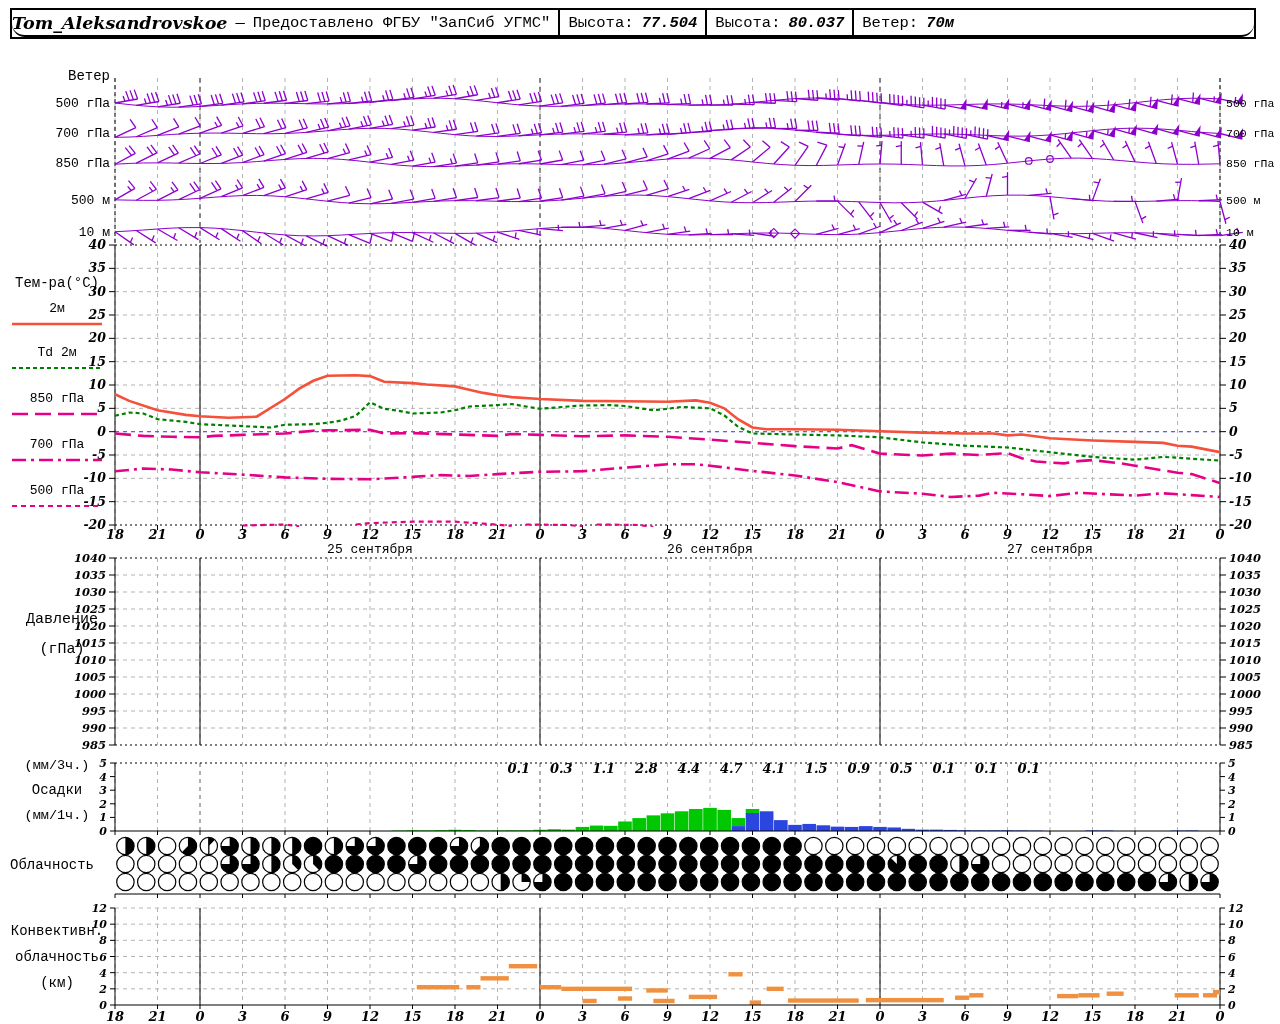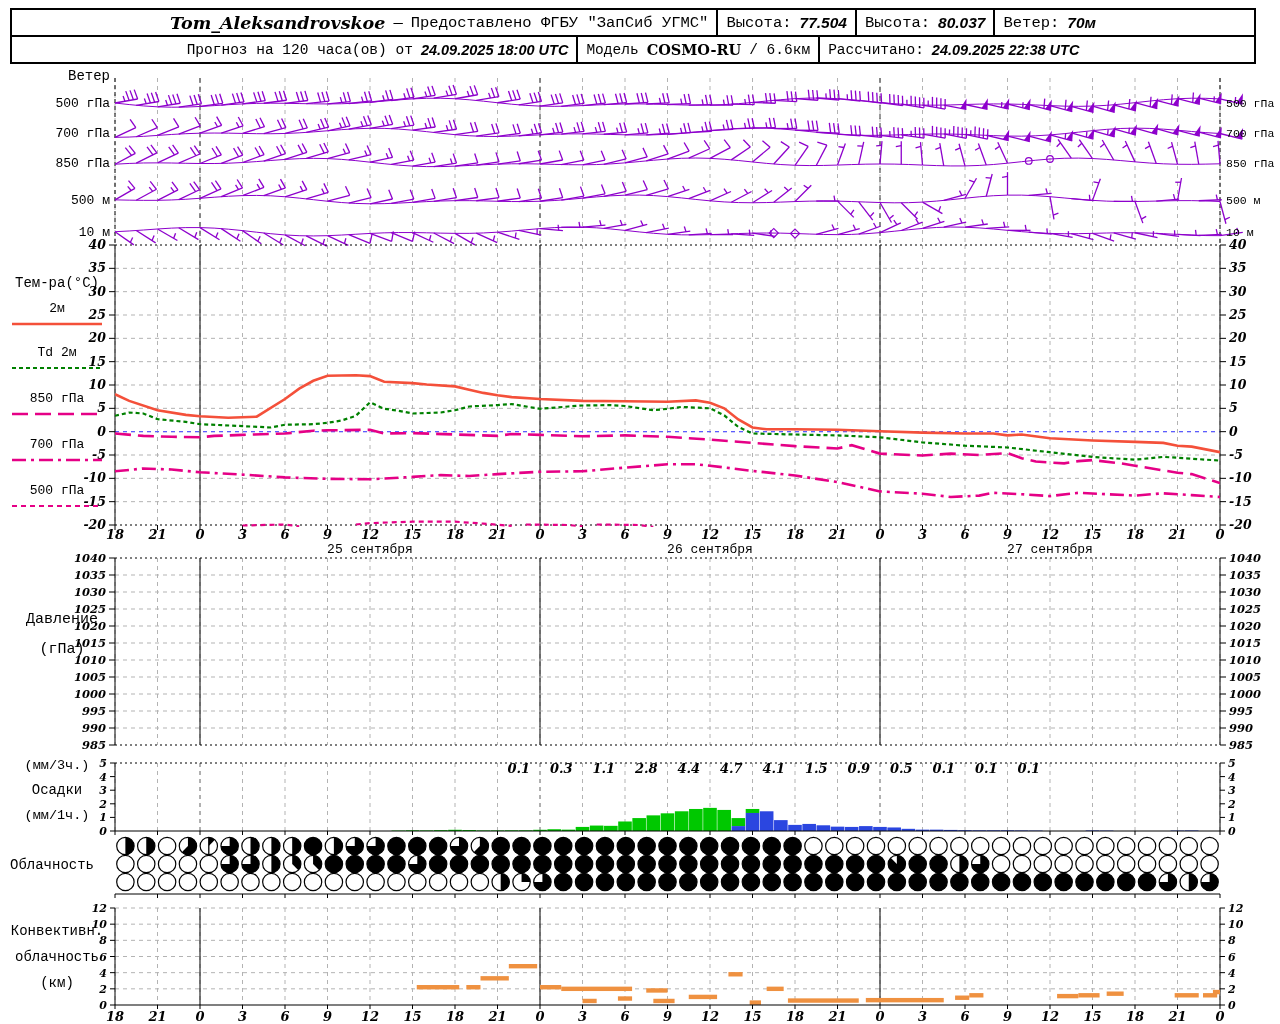--- a/index.html
+++ b/index.html
@@ -1,24 +1,24 @@
 <!DOCTYPE html>
 <html><head>
 <meta charset="utf-8">
 <style>
   html,body{margin:0;padding:0;background:#fff;}
   body{width:1280px;height:1024px;position:relative;overflow:hidden;
        font-family:"Liberation Mono",monospace;color:#000;}
   #chart{position:absolute;left:0;top:0;}
   .header{position:absolute;left:10px;top:8px;width:1242px;border:2px solid #000;
           background:#fff;z-index:2;}
-  .hrow{display:flex;align-items:center;justify-content:center;gap:8px;height:25px;
-        font-size:14.5px;white-space:nowrap;}
+  .hrow{display:flex;align-items:center;justify-content:flex-start;gap:8px;height:25px;
+        font-size:14.5px;white-space:nowrap;border-radius:13px;}
   .hrow1{border-bottom:2px solid #000;font-size:15.5px;}
-  .num{font-family:Liberation Sans, sans-serif;font-style:italic;font-weight:bold;}
+  .num{font-family:Liberation Mono, monospace;font-style:italic;font-weight:bold;}
   .station{font-family:"DejaVu Serif",serif;font-style:italic;font-weight:bold;font-size:17.5px;}
   .model{font-family:"DejaVu Serif",serif;font-weight:bold;}
   .vbar{align-self:stretch;border-left:2px solid #000;}
 </style>
 </head>
 <body>
 
 <svg id="chart" width="1280" height="1024" viewBox="0 0 1280 1024">
     <clipPath id="tclip">
       <rect x="115" y="244" width="1105" height="283"></rect>
@@ -1615,24 +1615,13 @@
     <span class="vbar"></span>
     <span>Высота:</span>
     <span class="num">77.504</span>
     <span class="vbar"></span>
     <span>Высота:</span>
     <span class="num">80.037</span>
     <span class="vbar"></span>
     <span>Ветер:</span>
     <span class="num">70м</span>
   </div>
-  <div class="hrow hrow2">
-    <span>Прогноз на 120 часа(ов) от</span>
-    <span class="num">24.09.2025 18:00 UTC</span>
-    <span class="vbar"></span>
-    <span>Модель</span>
-    <span class="model">COSMO-RU</span>
-    <span>/ 6.6км</span>
-    <span class="vbar"></span>
-    <span>Рассчитано:</span>
-    <span class="num">24.09.2025 22:38 UTC</span>
-  </div>
 </div>
 
 </body></html>

